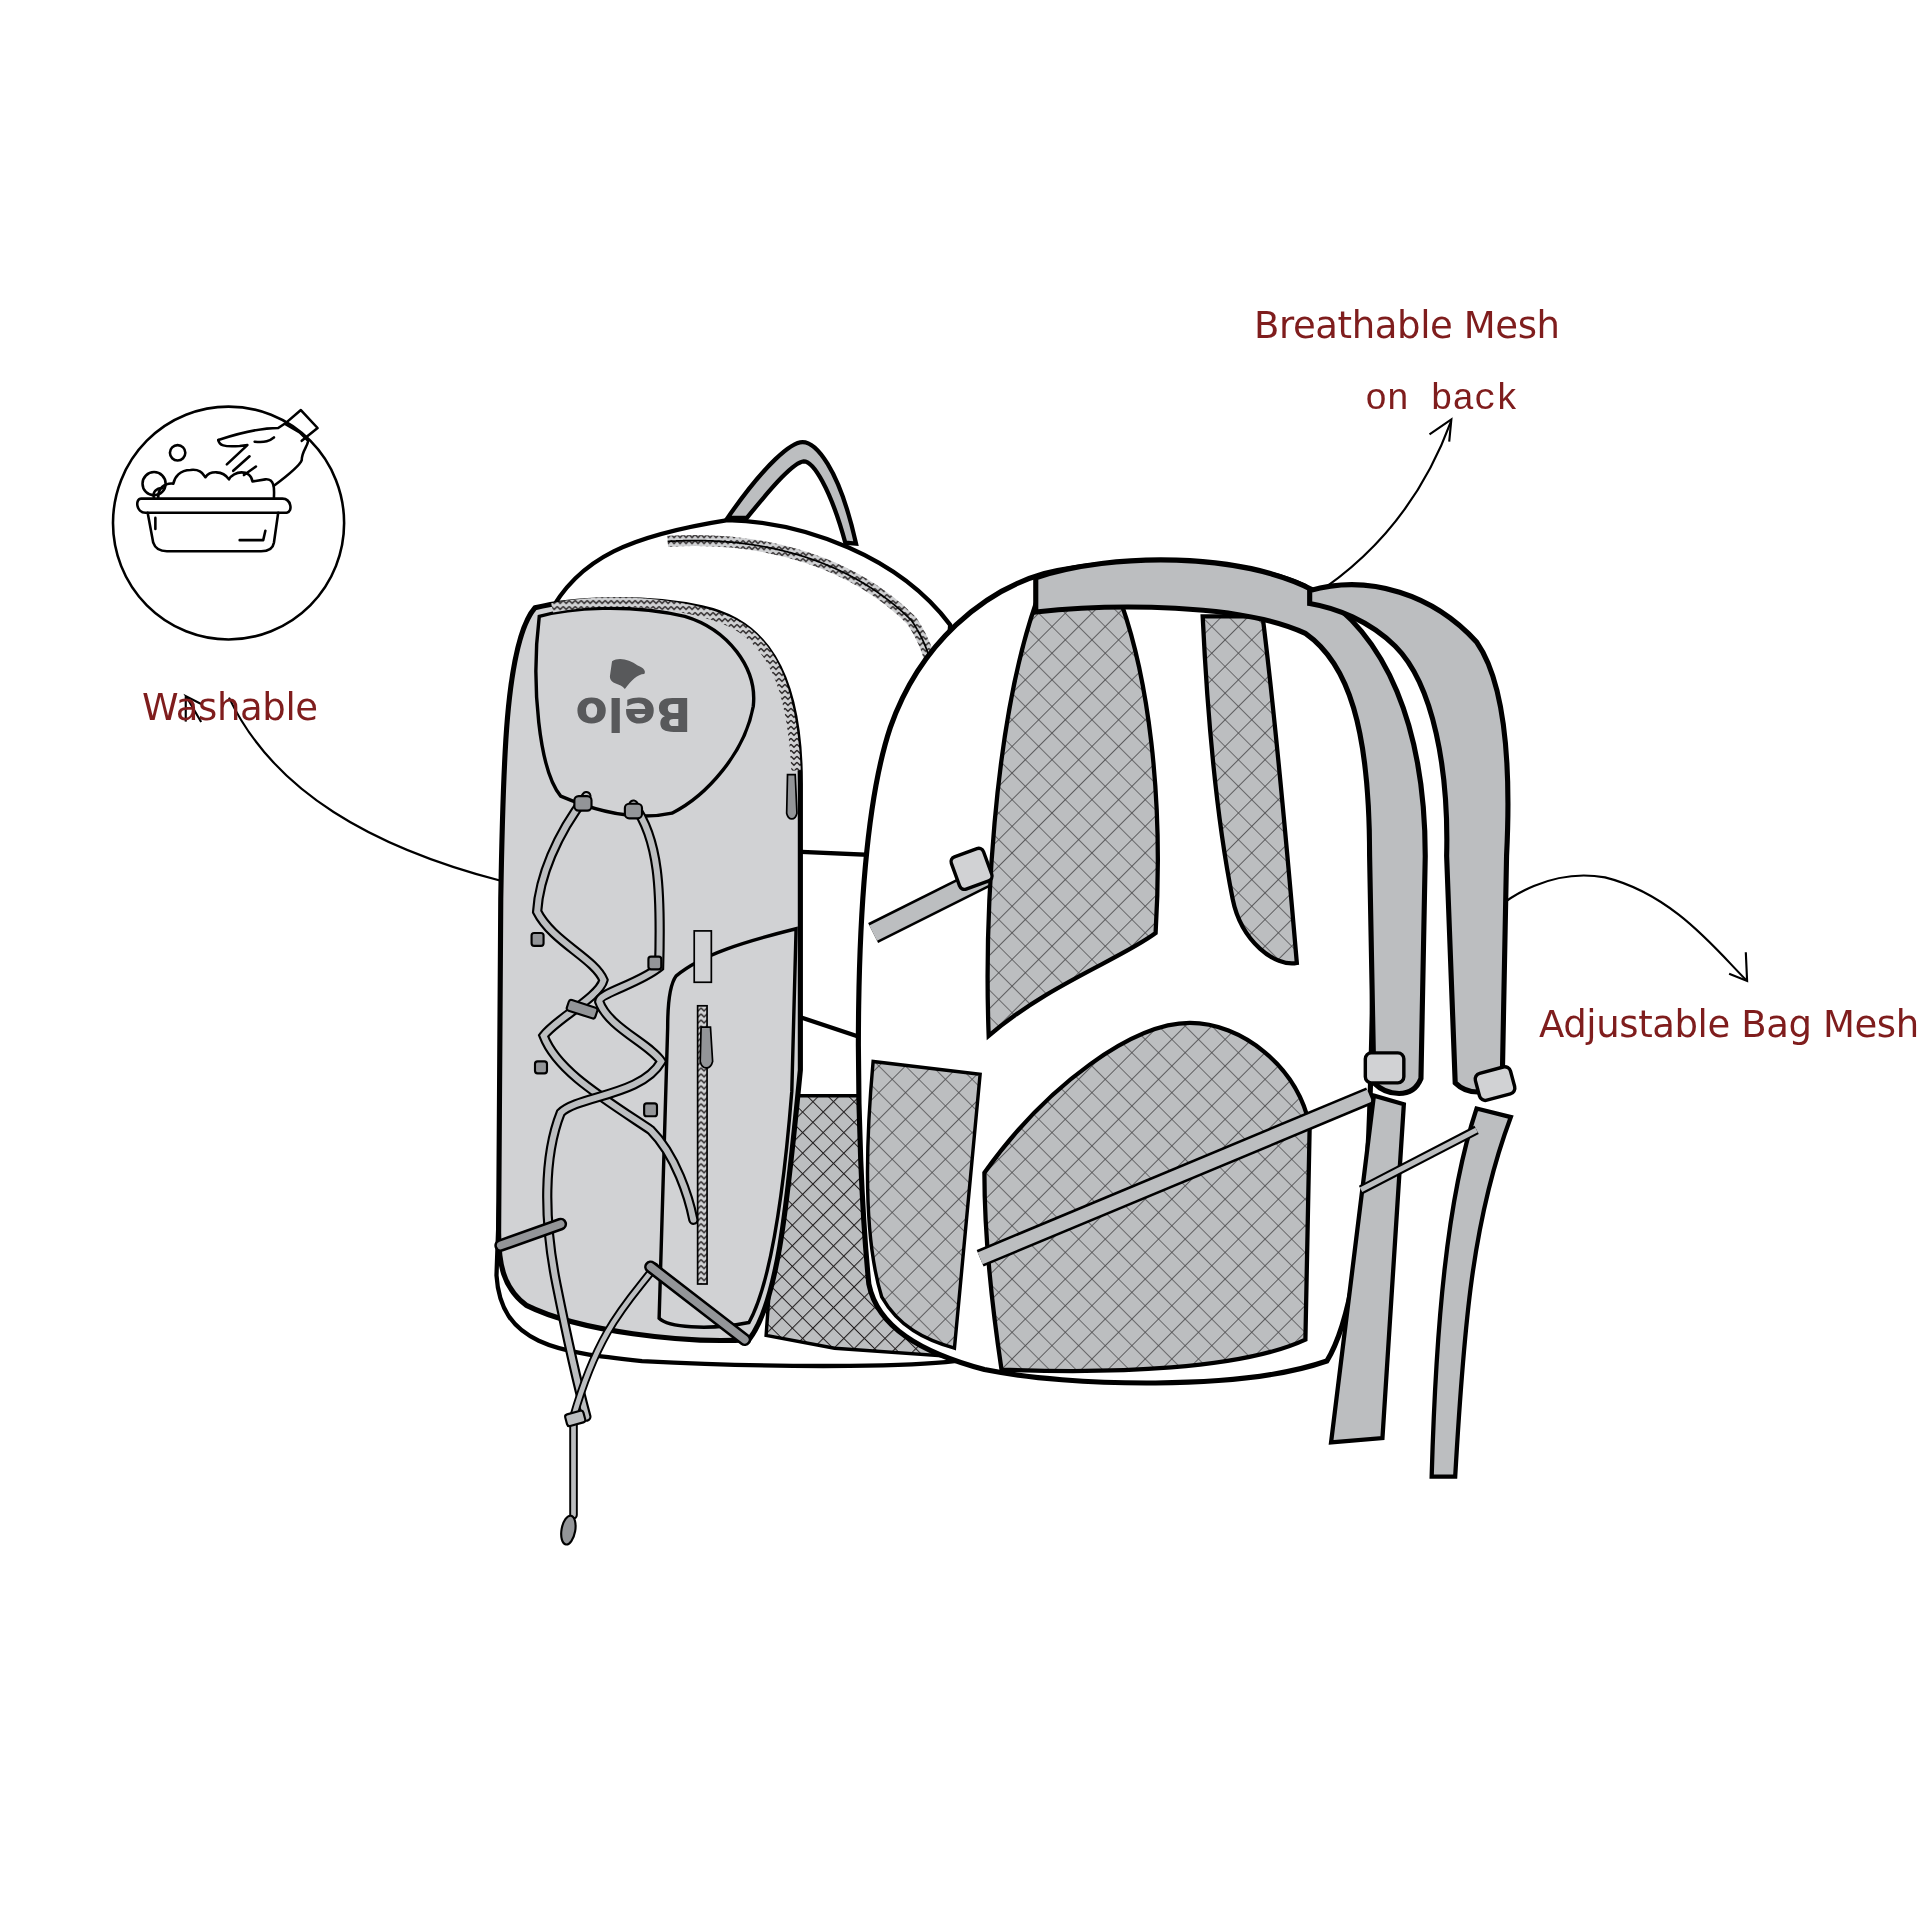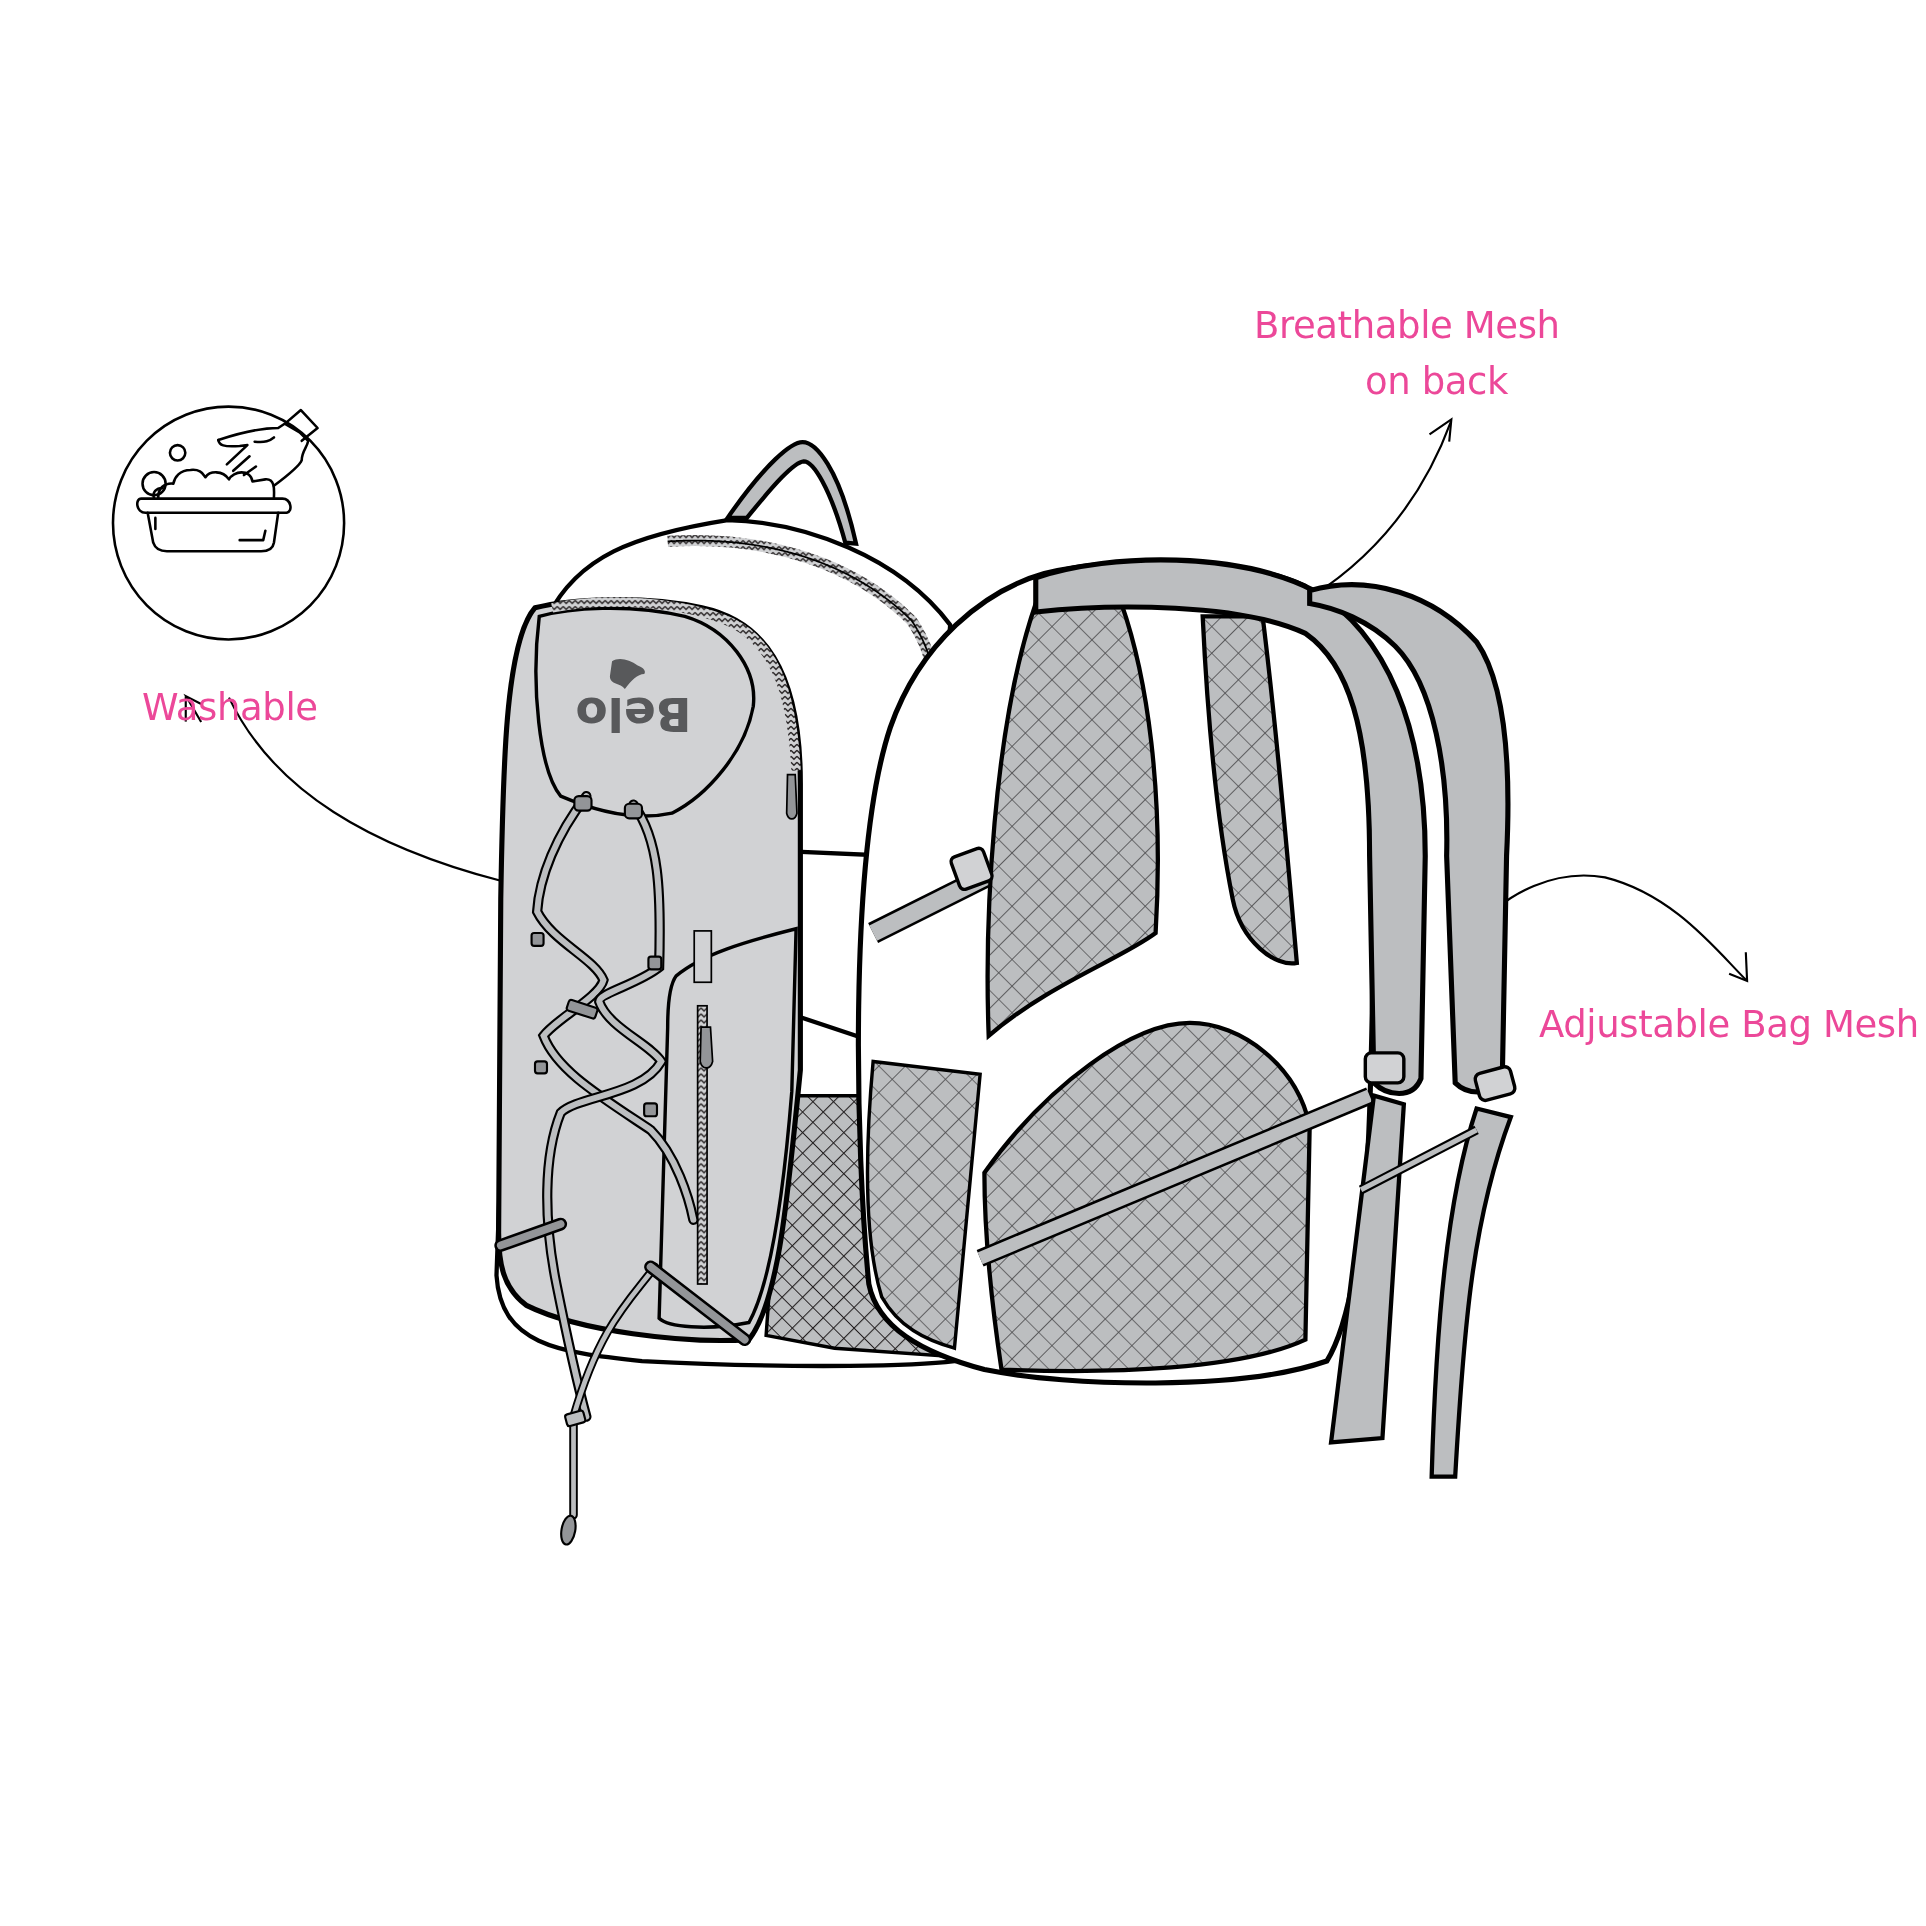--- a/index.html
+++ b/index.html
@@ -1,23 +1,23 @@
 <!DOCTYPE html>
 <html style="font-size:6.8px"><head>
 <meta charset="utf-8">
 <style>
   html, body { margin: 0; padding: 0; background: #ffffff; }
   body { width: 1926px; height: 1926px; position: relative; overflow: hidden;
          font-family: "Liberation Sans", "DejaVu Sans", sans-serif; }
   .stage { position: absolute; left: 0; top: 0; width: 1926px; height: 1926px; }
-  .label { position: absolute; color: #ec4899; font-family: "DejaVu Sans", "Liberation Sans", sans-serif;
+  .label { position: absolute; color: #7f1d1d; font-family: "DejaVu Sans", "Liberation Sans", sans-serif;
            font-size: 37px; line-height: 1; white-space: nowrap; letter-spacing: -0.4px; }
   .lbl-washable { left: 142px; top: 654px; margin-top: 35px; }
   .lbl-mesh-1 { left: 1254px; top: 307px; }
-  .lbl-mesh-2 { left: 1365px; top: 363px; }
+  .lbl-mesh-2 { left: 1365px; top: 381px; font-family: Liberation Mono, monospace; }
   .lbl-strap { left: 1539px; top: 1006px; }
   svg { position: absolute; left: 0; top: 0; }
 </style>
 </head>
 <body>
 
 <div class="stage">
 
 <svg width="1926" height="1926" viewBox="0 0 4500 4500">
   <defs>

